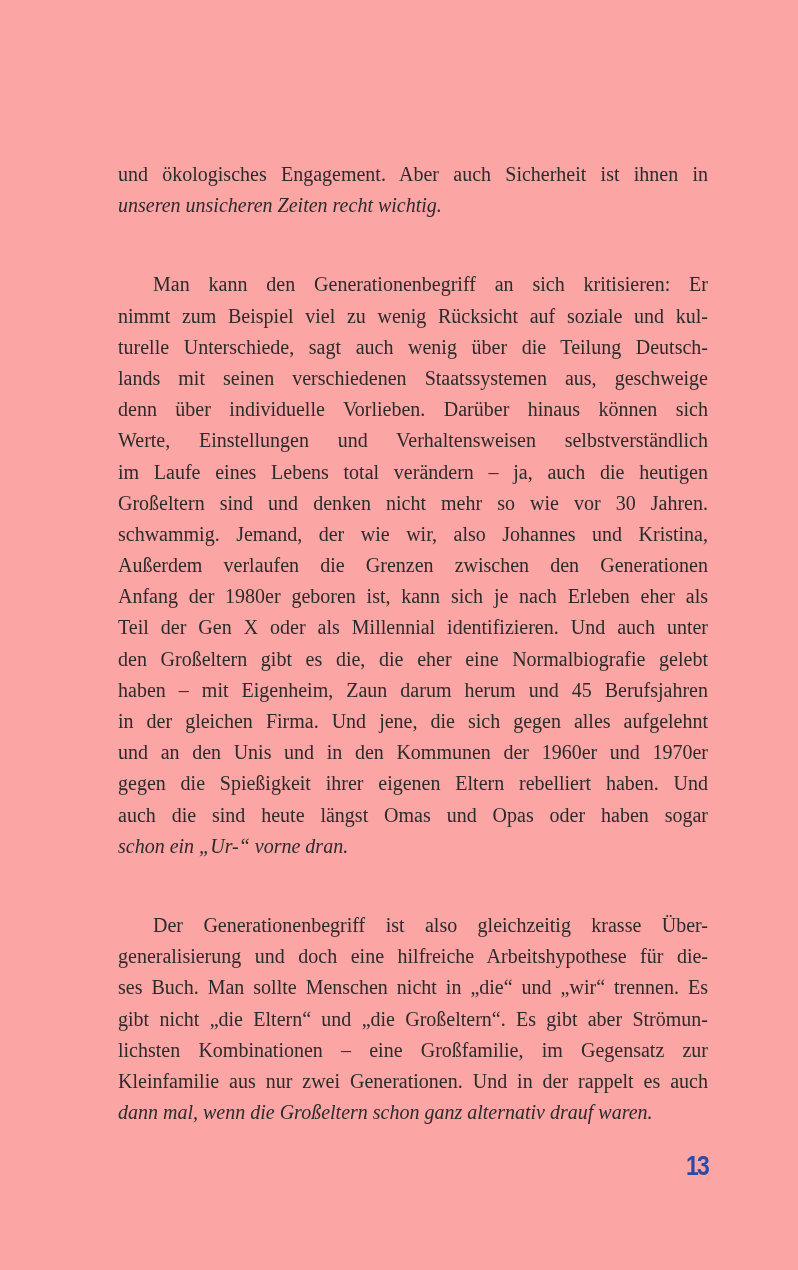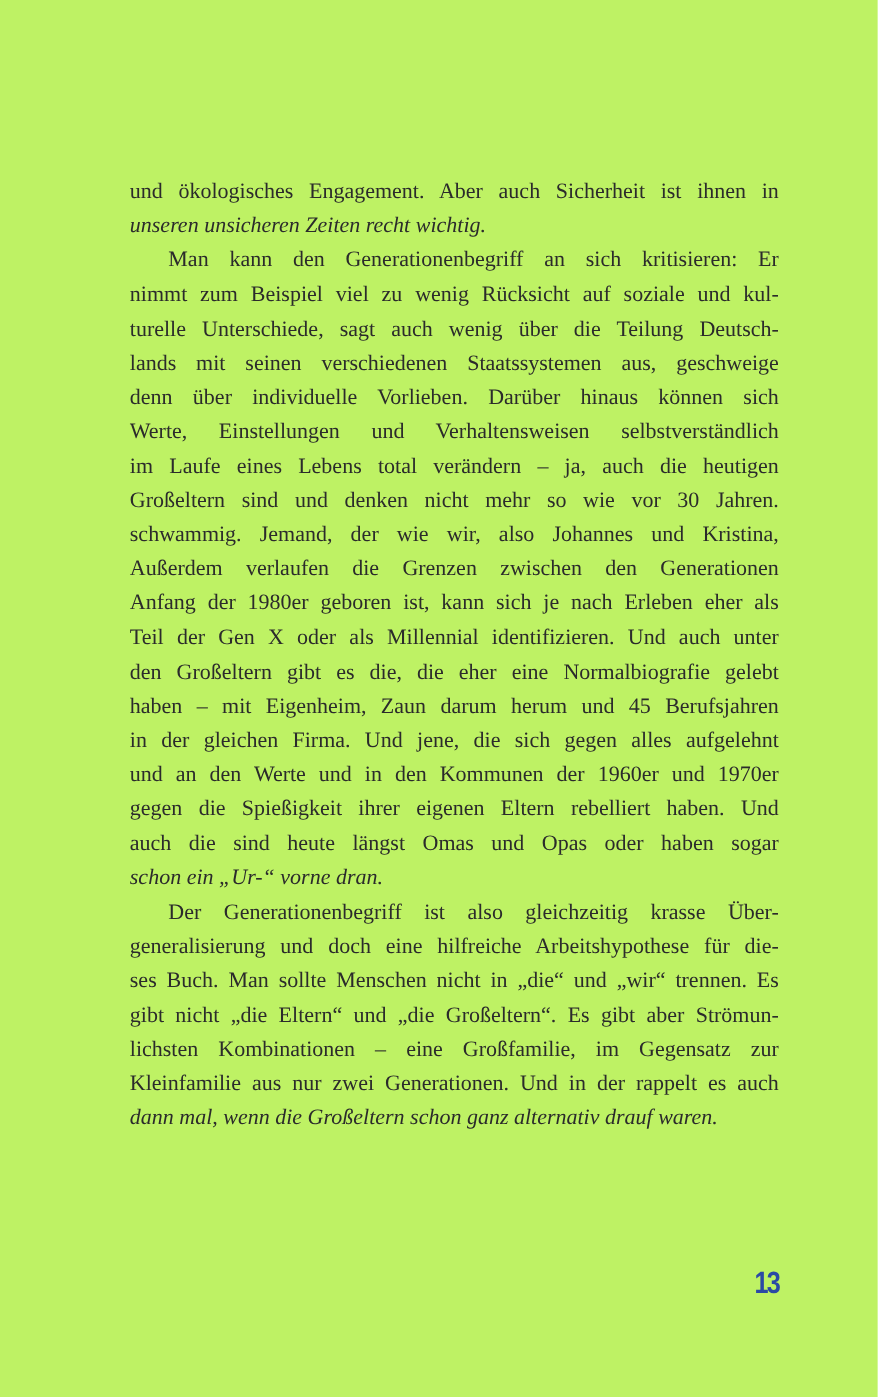--- a/index.html
+++ b/index.html
@@ -30,56 +30,57 @@
     white-space: normal;
     height: 31.2px;
     overflow: hidden;
   }
   .line.last {
     text-align-last: left;
     font-style: italic;
   }
   .line.indent {
     text-indent: 35px;
+    margin-top: 48px;
   }
   .page-number {
     position: absolute;
     right: 90px;
     top: 1150px;
     font-family: "Liberation Sans", sans-serif;
     font-weight: bold;
     font-size: 28px;
     letter-spacing: -2px;
     transform: scaleX(0.82);
     transform-origin: right center;
   }
 </style>
 </head>
 <body>
 
-<div class="page" style="background: #bef264;">
+<div class="page" style="background: #fca5a5;">
   <div class="text-block" style="color: rgb(43, 43, 43);">
       <div class="line">und ökologisches Engagement. Aber auch Sicherheit ist ihnen in</div>
       <div class="line last">unseren unsicheren Zeiten recht wichtig.</div>
       <div class="line indent">Man kann den Generationenbegriff an sich kritisieren: Er</div>
       <div class="line">nimmt zum Beispiel viel zu wenig Rücksicht auf soziale und kul-</div>
       <div class="line">turelle Unterschiede, sagt auch wenig über die Teilung Deutsch-</div>
       <div class="line">lands mit seinen verschiedenen Staatssystemen aus, geschweige</div>
       <div class="line">denn über individuelle Vorlieben. Darüber hinaus können sich</div>
       <div class="line">Werte, Einstellungen und Verhaltensweisen selbstverständlich</div>
       <div class="line">im Laufe eines Lebens total verändern – ja, auch die heutigen</div>
       <div class="line">Großeltern sind und denken nicht mehr so wie vor 30 Jahren.</div>
       <div class="line">schwammig. Jemand, der wie wir, also Johannes und Kristina,</div>
       <div class="line">Außerdem verlaufen die Grenzen zwischen den Generationen</div>
       <div class="line">Anfang der 1980er geboren ist, kann sich je nach Erleben eher als</div>
       <div class="line">Teil der Gen X oder als Millennial identifizieren. Und auch unter</div>
       <div class="line">den Großeltern gibt es die, die eher eine Normalbiografie gelebt</div>
       <div class="line">haben – mit Eigenheim, Zaun darum herum und 45 Berufsjahren</div>
       <div class="line">in der gleichen Firma. Und jene, die sich gegen alles aufgelehnt</div>
-      <div class="line">und an den Werte und in den Kommunen der 1960er und 1970er</div>
+      <div class="line">und an den Unis und in den Kommunen der 1960er und 1970er</div>
       <div class="line">gegen die Spießigkeit ihrer eigenen Eltern rebelliert haben. Und</div>
       <div class="line">auch die sind heute längst Omas und Opas oder haben sogar</div>
       <div class="line last">schon ein „Ur-“ vorne dran.</div>
       <div class="line indent">Der Generationenbegriff ist also gleichzeitig krasse Über-</div>
       <div class="line">generalisierung und doch eine hilfreiche Arbeitshypothese für die-</div>
       <div class="line">ses Buch. Man sollte Menschen nicht in „die“ und „wir“ trennen. Es</div>
       <div class="line">gibt nicht „die Eltern“ und „die Großeltern“. Es gibt aber Strömun-</div>
       <div class="line">lichsten Kombinationen – eine Großfamilie, im Gegensatz zur</div>
       <div class="line">Kleinfamilie aus nur zwei Generationen. Und in der rappelt es auch</div>
       <div class="line last">dann mal, wenn die Großeltern schon ganz alternativ drauf waren.</div>

